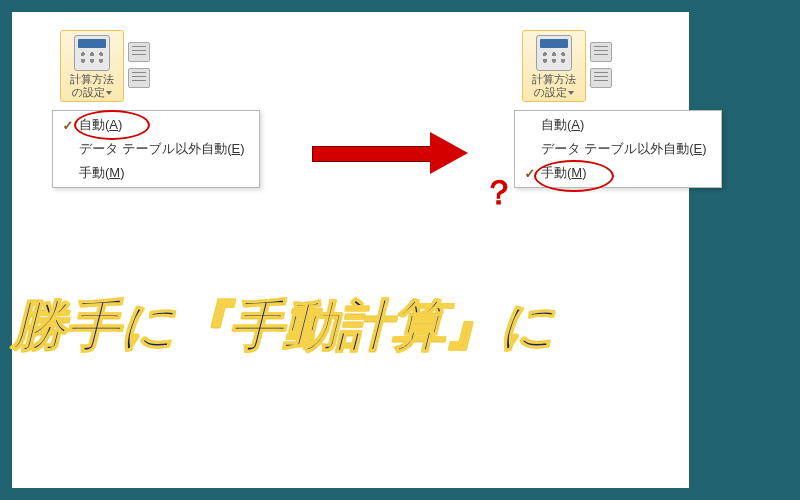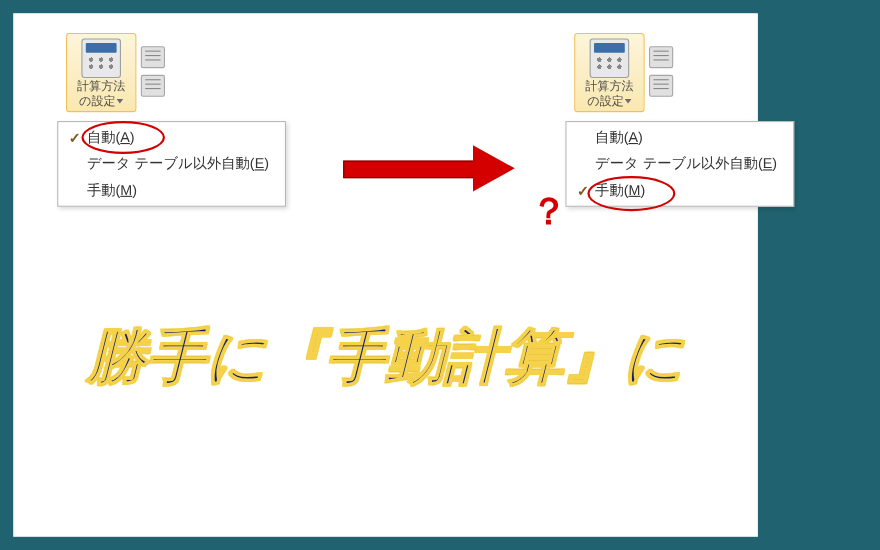--- a/index.html
+++ b/index.html
@@ -169,21 +169,21 @@
     font-weight:bold;
     font-size:34px;
     font-family:"Arial Black",sans-serif;
   }
 
   
   .caption {
     position:absolute;
     left:0; right:0;
     top:280px;
-    text-align:center;
+    text-align:left;
     font-size:54px;
     font-weight:900;
     font-style:italic;
     line-height:1.25;
     color:#16236b;
     -webkit-text-stroke: 1px #f5d24a;
     text-shadow:
       0 0 2px #f5d24a,
       1px 1px 0 #f5d24a,
       -1px -1px 0 #f5d24a,

